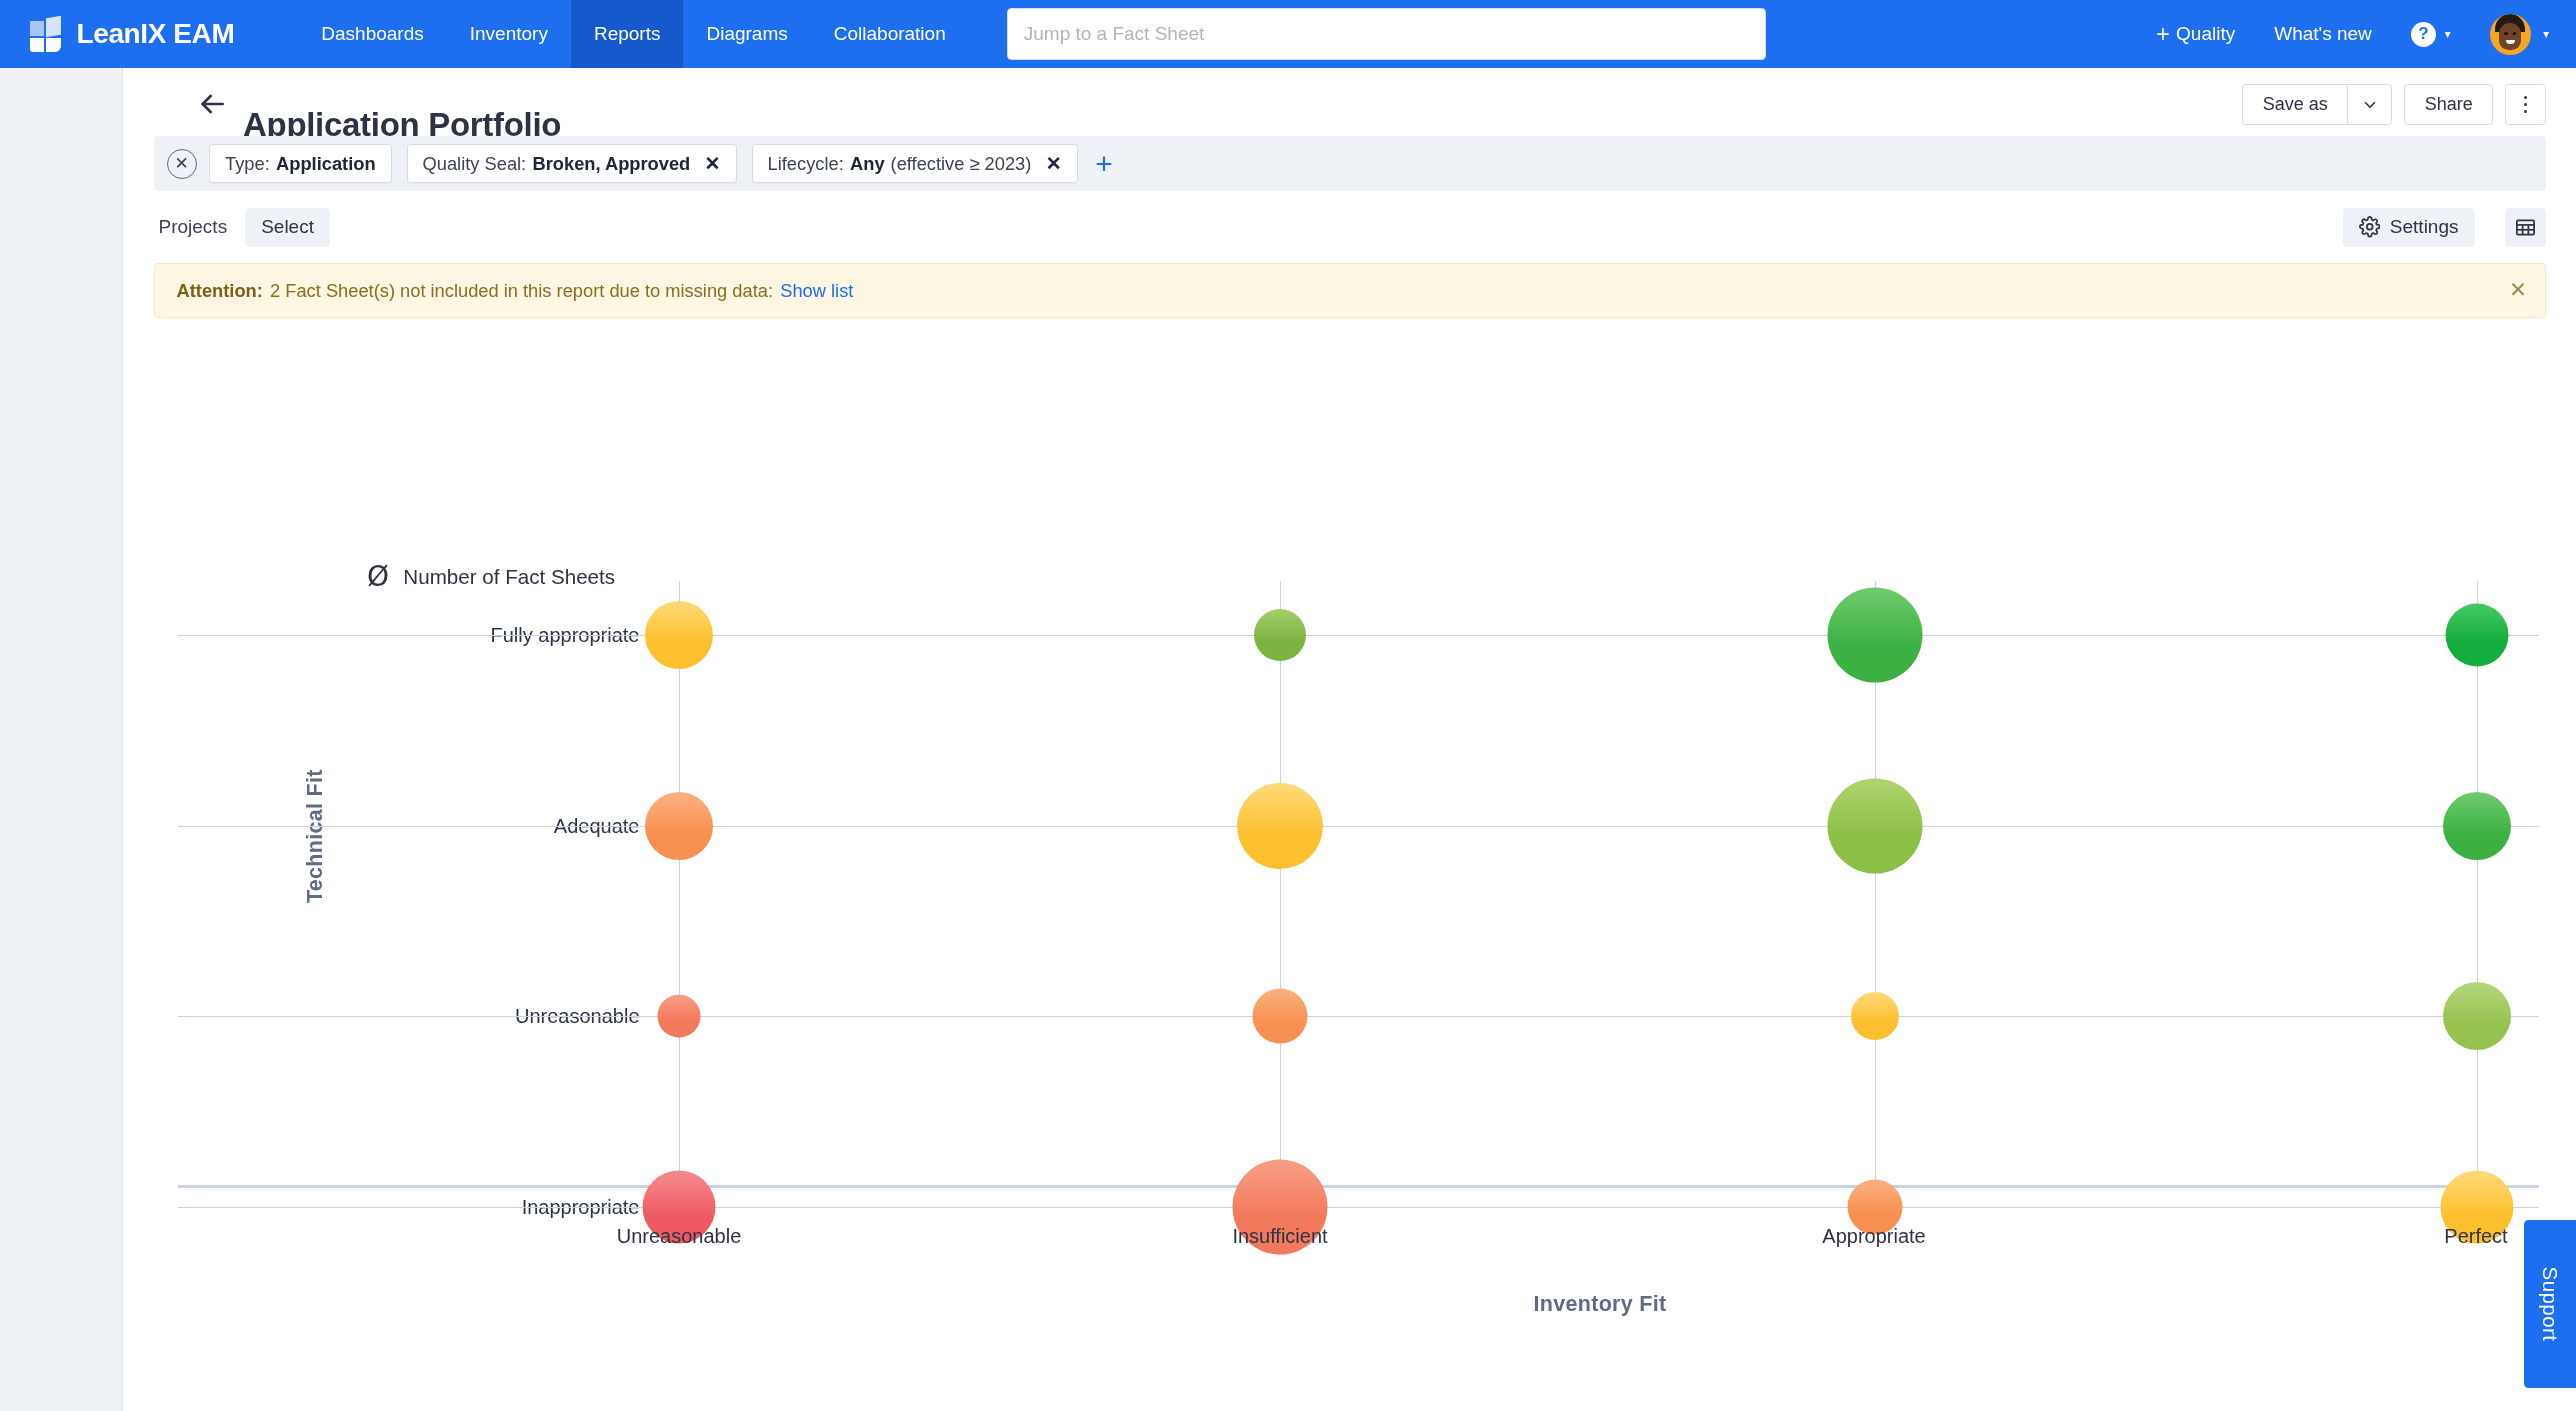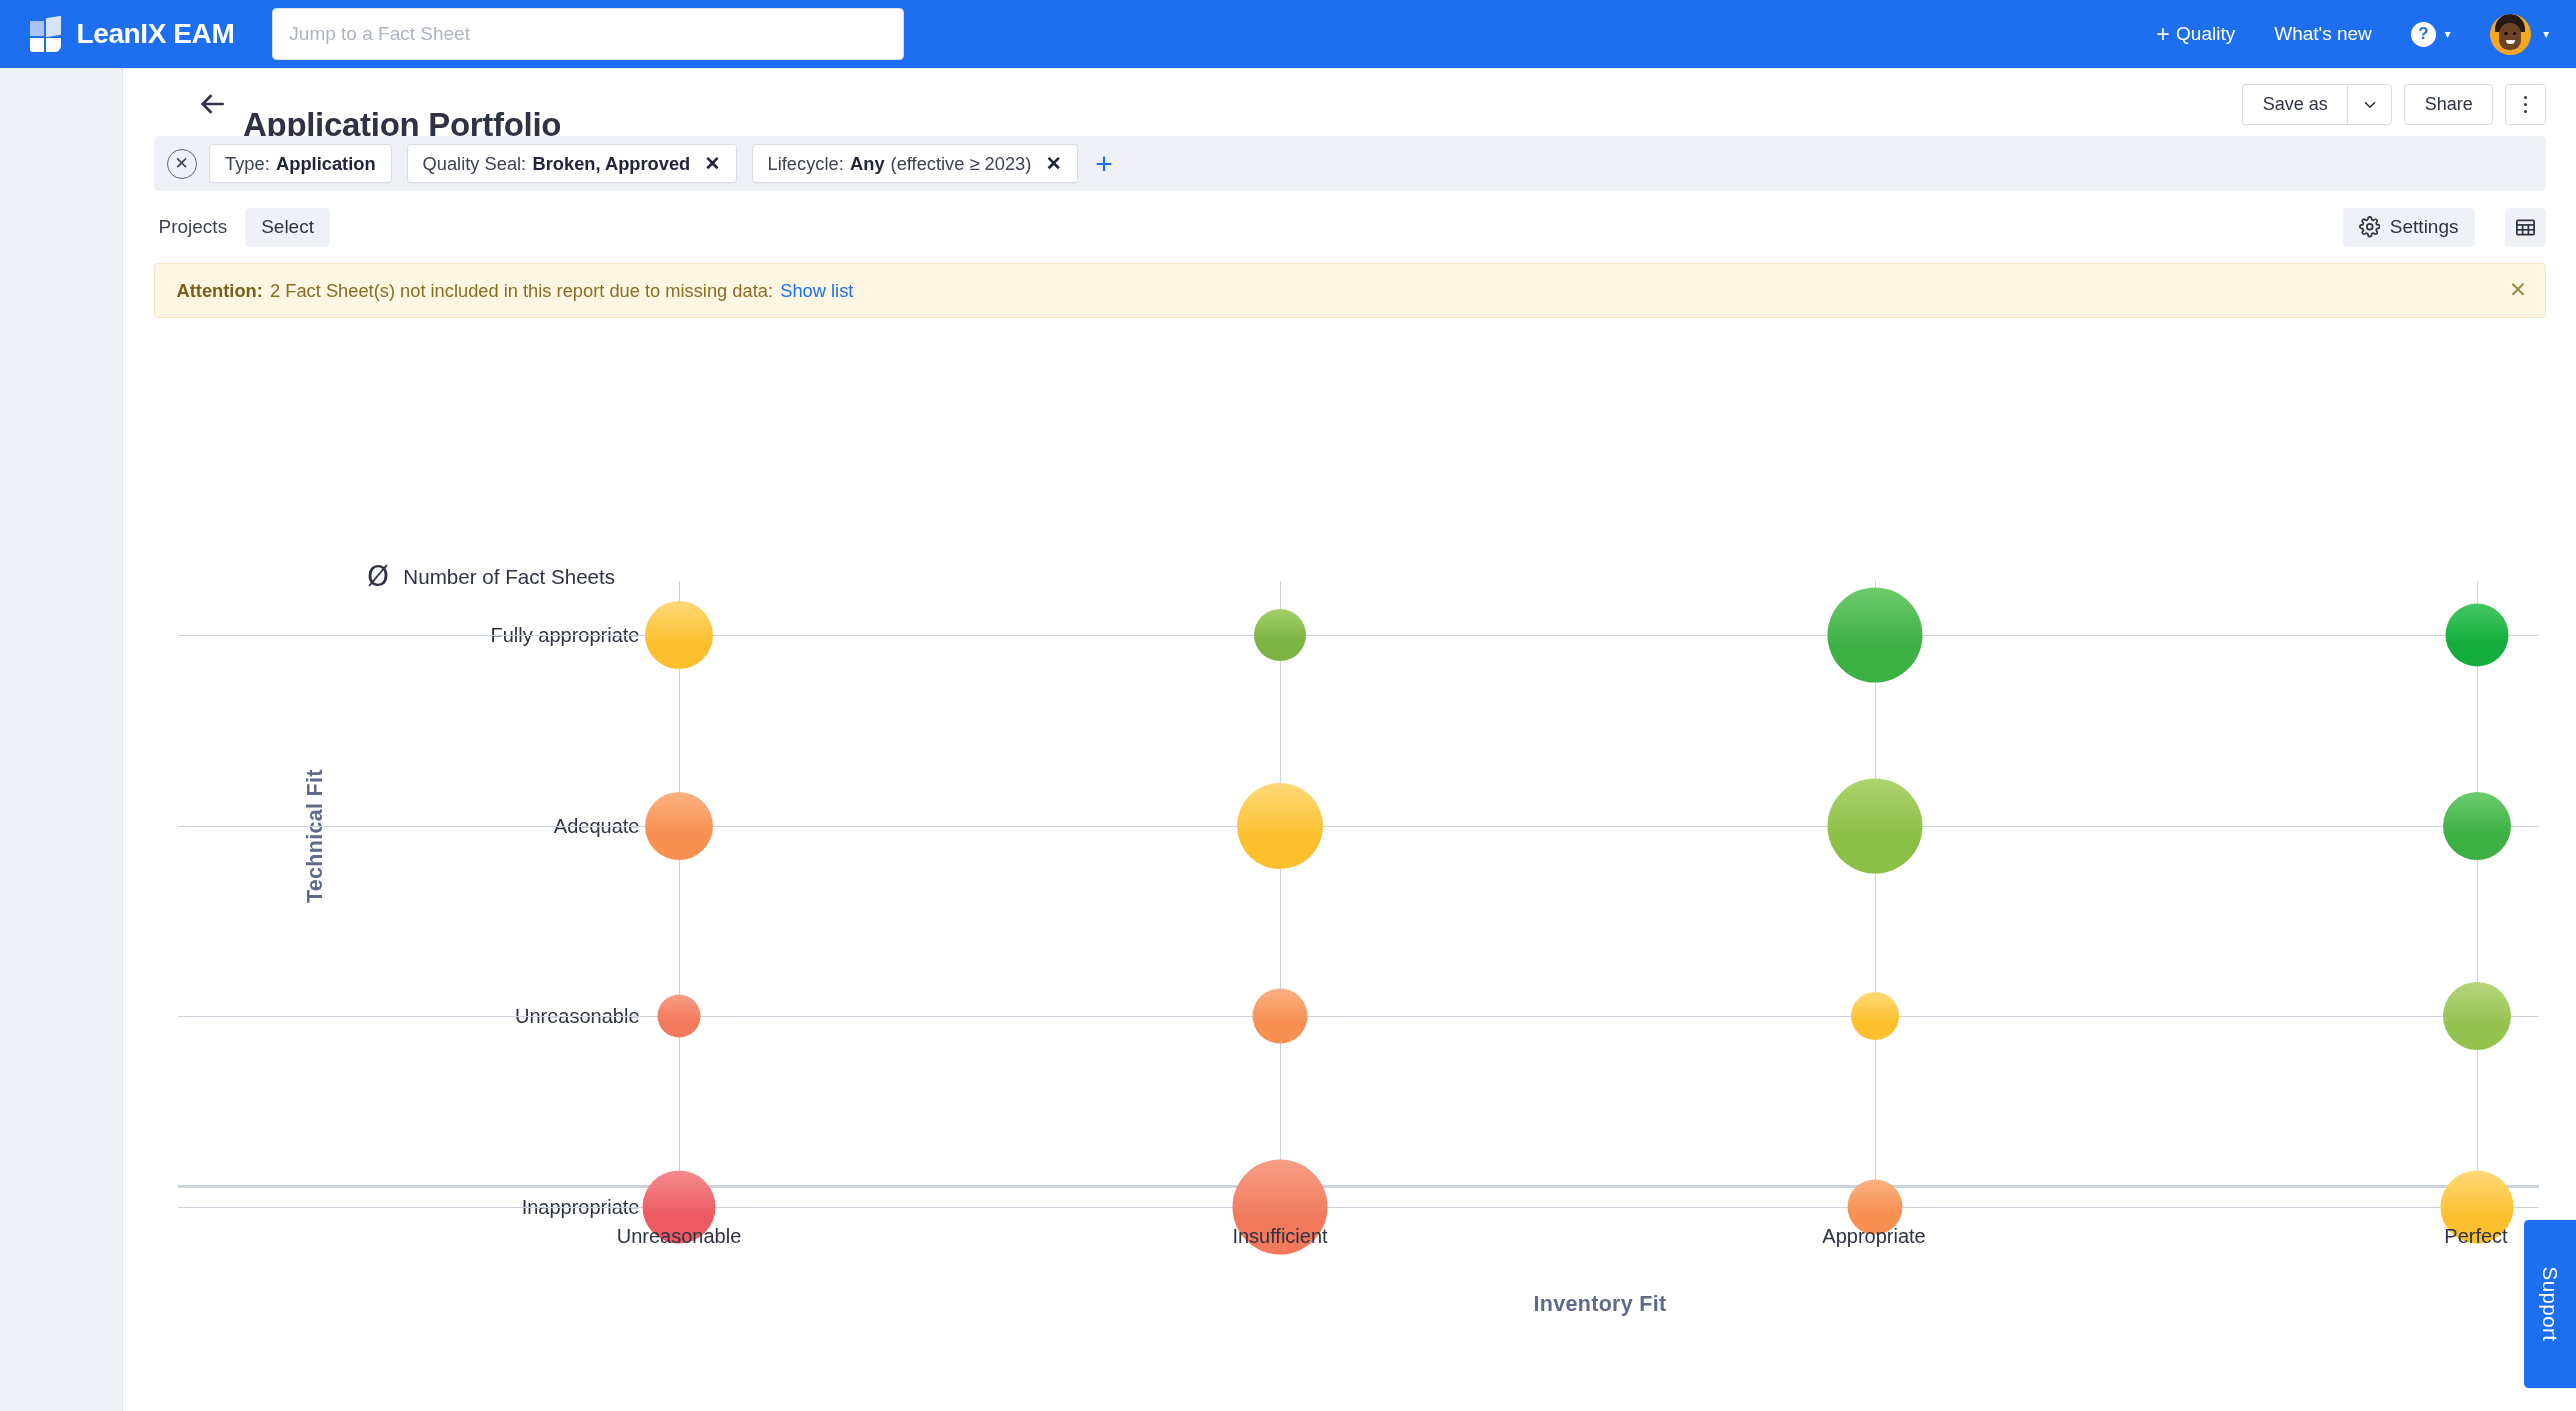--- a/index.html
+++ b/index.html
@@ -25,21 +25,21 @@
   .brand { color: #fff; font-size: 28px; font-weight: 700; letter-spacing: -0.4px; white-space: nowrap; }
 
   #navlinks { display: flex; align-items: stretch; height: 68px; margin-left: 64px; }
   .navlink {
     display: flex; align-items: center; padding: 0 23px; color: #ffffff;
     font-size: 19px; height: 68px; white-space: nowrap; cursor: pointer;
   }
   .navlink.active { background: #1559cc; }
 
   #jumpbox {
-    margin-left: 38px; width: 632px; height: 52px; background: #fff;
+    margin-left: 38px; width: 759px; height: 52px; background: #fff;
     border-radius: 4.5px; display: flex; align-items: center;
     padding: 8px 16px; border: 0.9px solid #d8dde6;
   }
   #jumpbox input {
     border: 0; outline: 0; width: 100%; font-size: 19px;
     font-family: "Liberation Sans", sans-serif; color: #2b2f3a;
   }
   #jumpbox input::placeholder { color: #aeb4c0; }
 
   #navright { display: flex; align-items: center; margin-left: auto; margin-right: 27px; }
@@ -204,20 +204,27 @@
   <div class="logo-wrap">
     <span class="logo-mark">
       <i class="lm1"></i>
         <i class="lm2"></i>
         <i class="lm3"></i>
         <i class="lm4"></i>
     </span>
     <span class="brand">LeanIX EAM</span>
   </div>
 
+  <div id="navlinks">
+    <div class="navlink">Dashboards</div>
+    <div class="navlink">Inventory</div>
+    <div class="navlink active">Reports</div>
+    <div class="navlink">Diagrams</div>
+    <div class="navlink">Collaboration</div>
+  </div>
 
   <div id="jumpbox">
     <input type="text" placeholder="Jump to a Fact Sheet" style="">
   </div>
 
   <div id="navright">
     <div class="navright-item">
       <span class="plus-glyph">+</span>
       <span>Quality</span>
     </div>

